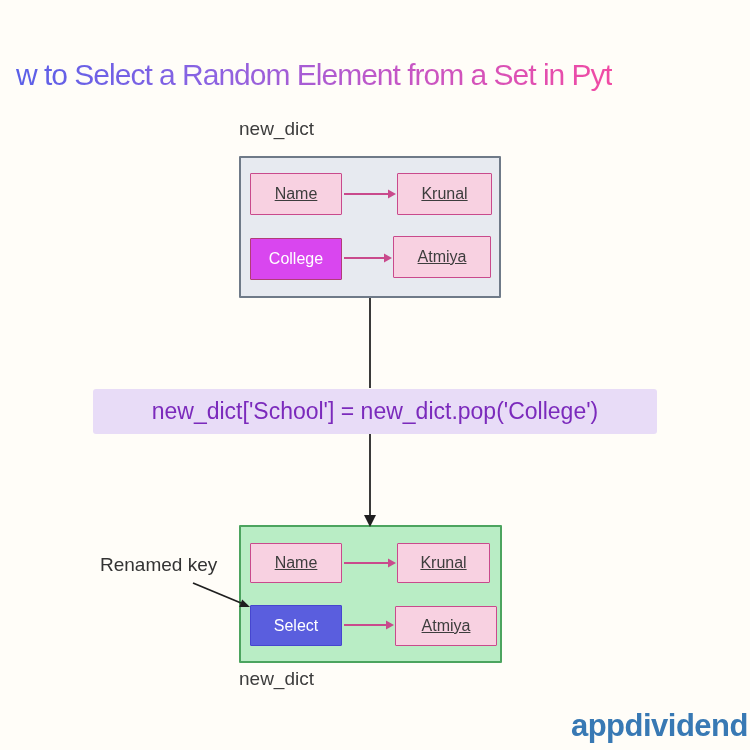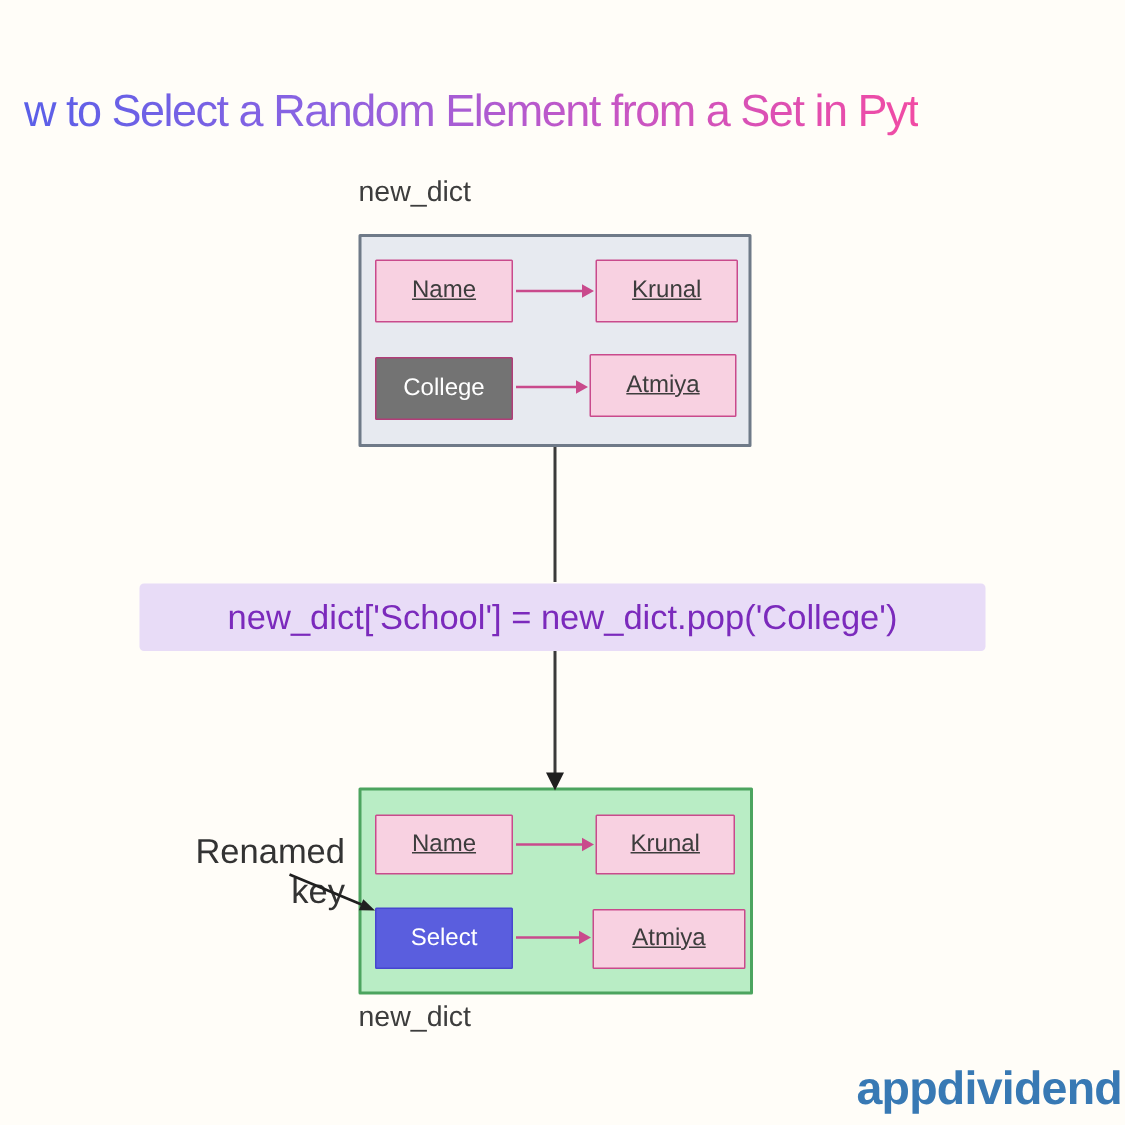--- a/index.html
+++ b/index.html
@@ -31,43 +31,43 @@
   #bottom-dict-box{
     left:239px;top:525px;width:263px;height:138px;box-sizing:border-box;
     background:#b9edc5;border:2px solid #4ca45f;border-radius:1px;
   }
   
   .cell{
     box-sizing:border-box;display:flex;align-items:center;justify-content:center;
     font-size:16px;border-radius:1px;
   }
   .cell.pink{background:#f8d1e1;border:1.5px solid #c94a8c;color:#3d3d3d;text-decoration:underline;}
-  .cell.magenta{background:#737373;border:1.5px solid #b13d78;color:#ffffff;}
+  .cell.magenta{background:#d946ef;border:1.5px solid #b13d78;color:#ffffff;}
   .cell.blue{background:#5a5ede;border:1.5px solid #4646cf;color:#ffffff;}
   
   #cell-top-name   {left:250px;top:173px;width:92px;height:42px;}
   #cell-top-krunal {left:397px;top:173px;width:95px;height:42px;}
   #cell-top-college{left:250px;top:238px;width:92px;height:42px;}
   #cell-top-atmiya {left:393px;top:236px;width:98px;height:42px;}
   
   #cell-bot-name   {left:250px;top:543px;width:92px;height:40px;}
   #cell-bot-krunal {left:397px;top:543px;width:93px;height:40px;}
   #cell-bot-school {left:250px;top:605px;width:92px;height:41px;}
   #cell-bot-atmiya {left:395px;top:606px;width:102px;height:40px;}
   
   #code-banner{
     left:93px;top:389px;width:564px;height:45px;box-sizing:border-box;
     background:#e8dcf7;border-radius:3px;
     display:flex;align-items:center;justify-content:center;
   }
   #code-text{font-size:23px;color:#7b2abc;}
   
   #renamed-key-label{
-    left:100px;top:554px;width:130px;text-align:right;
-    font-size:23px;color:#333333;
+    left:100px;top:554px;width:130px;text-align:left;
+    font-size:19px;color:#333333;
   }
   
   #watermark{
     right:2px;bottom:6px;font-size:31px;font-weight:bold;letter-spacing:-0.5px;
     color:#3879b4;
     margin-left:45px;
   }
   
   #arrow-layer{left:0;top:0;pointer-events:none;}
 </style>

